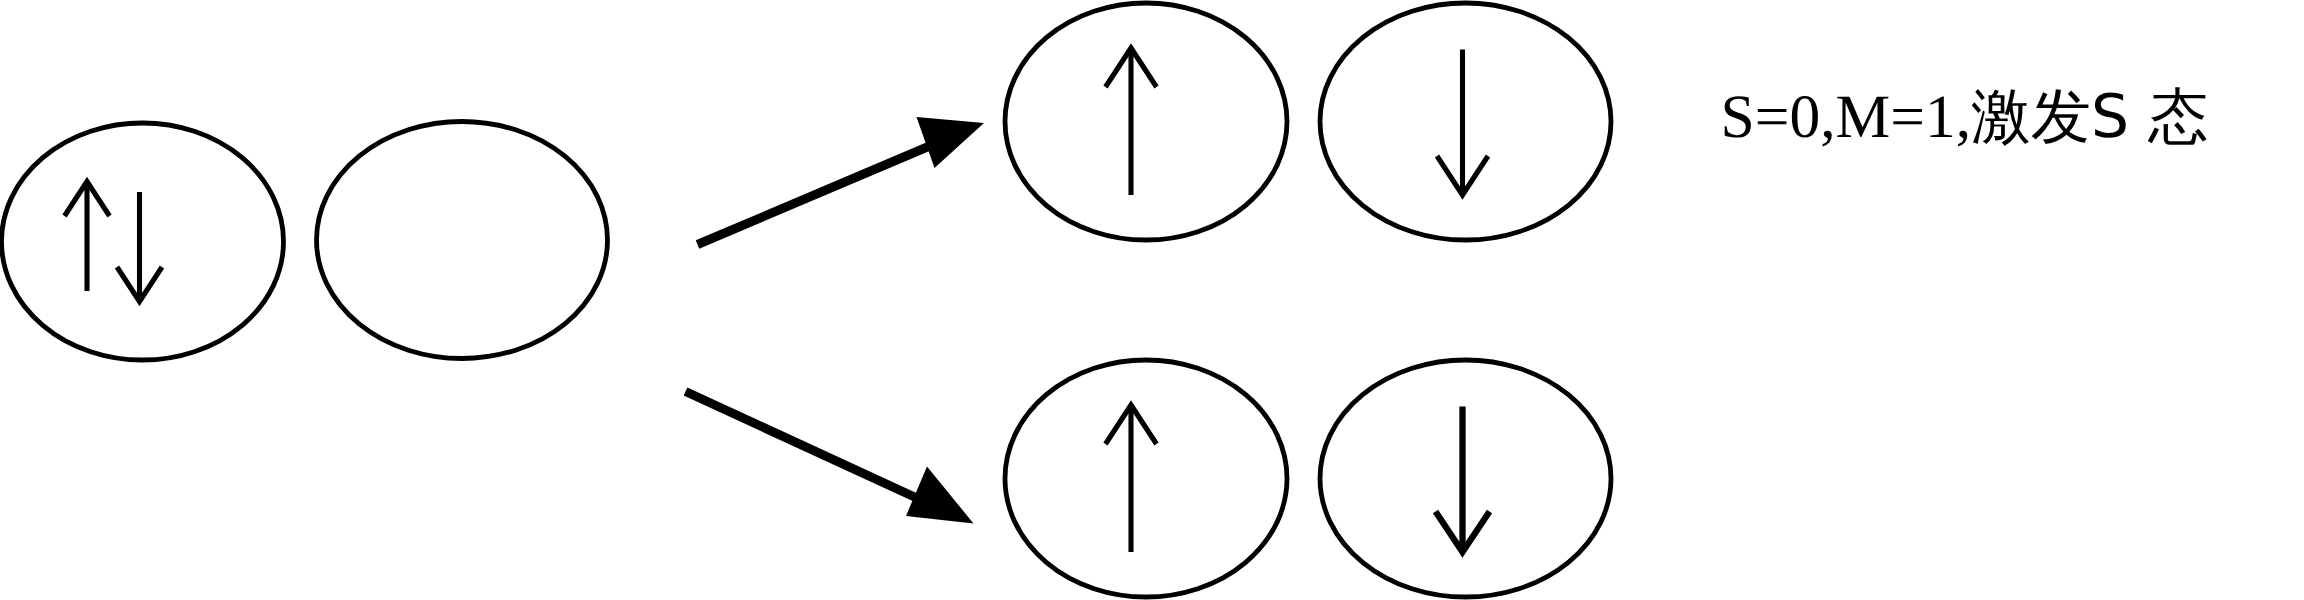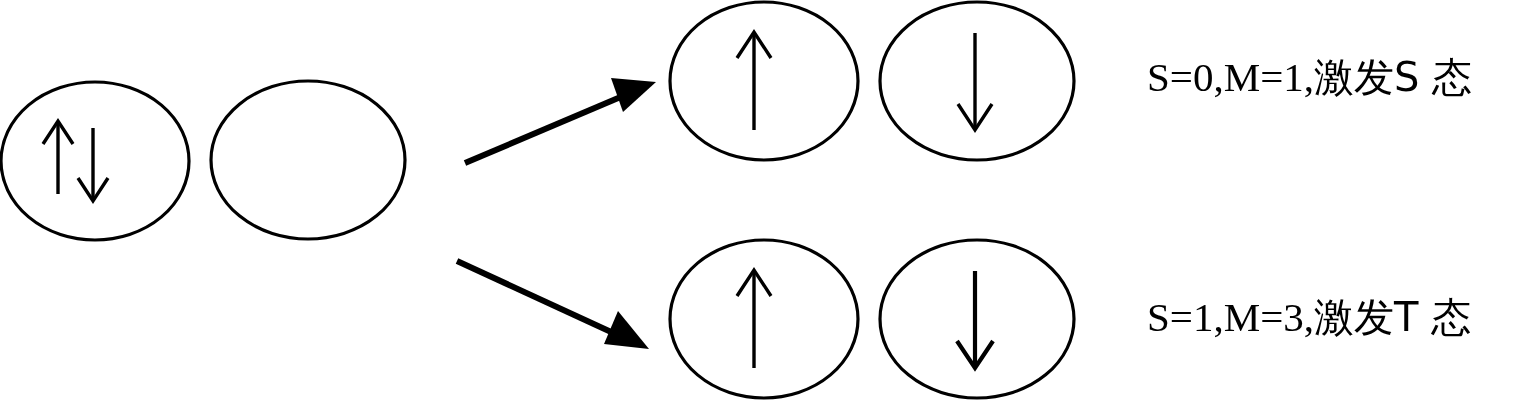--- a/index.html
+++ b/index.html
@@ -146,17 +146,14 @@
         <path class="spin-arrow-head spin-arrow-head-bold" d="M 957,341 L 975,368 L 993,341"></path>
       </g>
     </g>
 
   </svg>
 
   <div class="state-label" id="label-singlet">
     <span>S=0,M=1,</span><span class="cjk">激发S 态</span>
   </div>
 
-  <div class="state-label" id="label-triplet">
-    <span>S=1,M=3,</span><span class="cjk">激发T 态</span>
-  </div>
 
 </div>
 
 </body></html>

